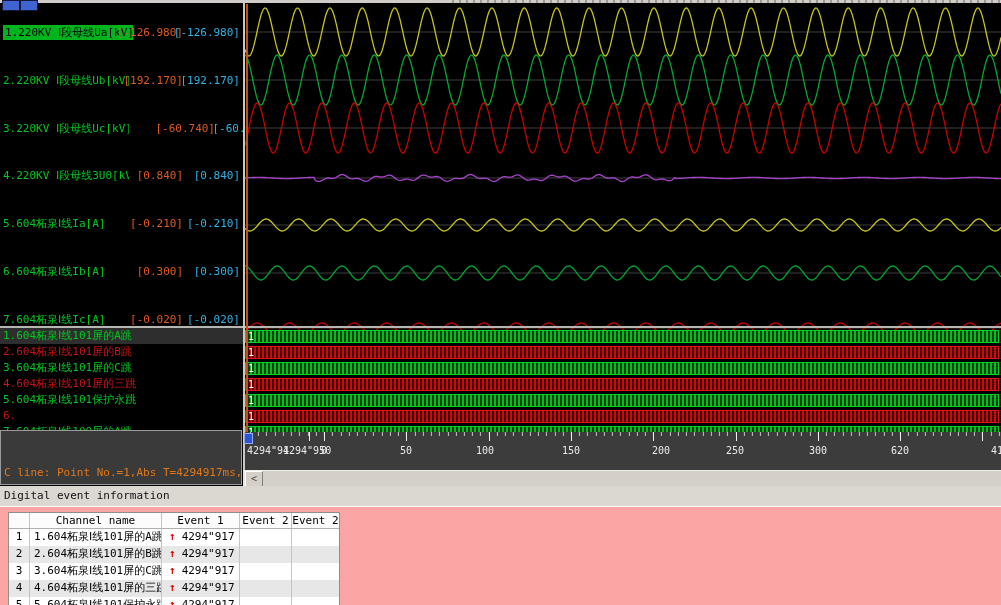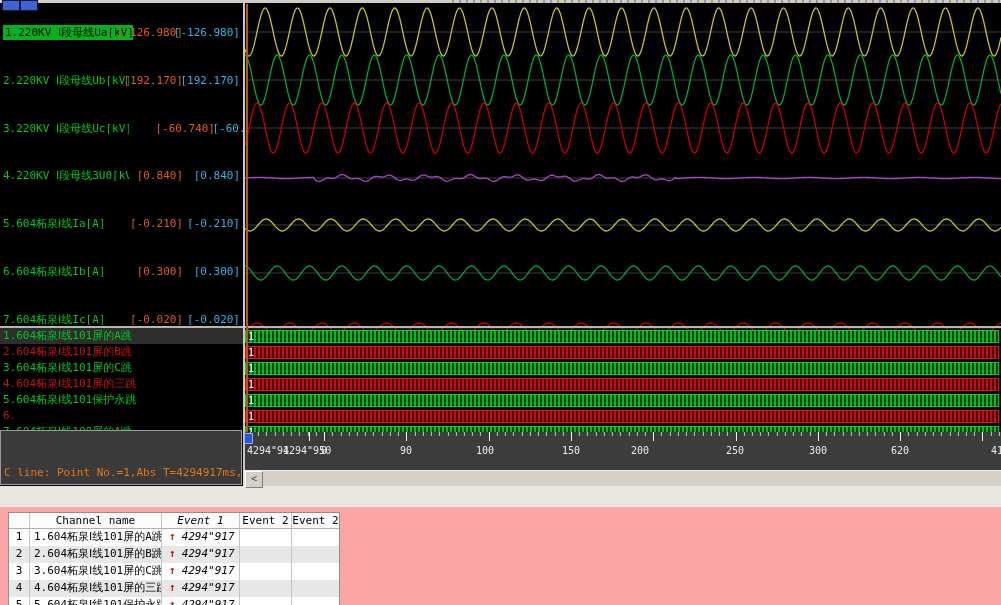--- a/index.html
+++ b/index.html
@@ -69,21 +69,21 @@
   .section-title{position:absolute;left:4px;top:3px;font-size:11px;color:#111;}
   .table-zone{position:absolute;left:0;top:507px;width:1001px;height:100px;background:#fca5a5;}
   .tbl{position:absolute;left:8px;top:5px;width:330px;background:#fff;border:1px solid #8e8e8e;}
   .tr{display:flex;height:17px;font-size:11px;line-height:16px;}
   .tr.head{height:15px;border-bottom:1px solid #b0b0b0;background:#fcfcfc;}
   .tr.odd{background:#e7e7e7;}
   .td{box-sizing:border-box;overflow:hidden;white-space:nowrap;}
   .td+.td{border-left:1px solid #c4c4c4;}
   .c-num{width:20px;text-align:center;}
   .c-ch{width:132px;padding-left:4px;}
-  .c-e1{width:78px;font-style:italic;}
+  .c-e1{width:78px;}
   .c-e2{width:52px;text-align:center;}
   .c-e3{width:48px;text-align:center;}
   .head .c-ch,.head .c-e1{text-align:center;padding-left:0;}
   .ev-arrow{color:#e00000;font-weight:bold;margin:0 6px 0 7px;}
 </style>
 </head>
 <body>
 
 <div id="root">
 
@@ -188,42 +188,45 @@
   <div class="sep-line"></div>
   <div class="v-divider"></div>
   <div class="cursor-line"></div>
 
   <div class="axis-footer">
     <div class="ruler"></div>
     <div id="axis-labels">
         <span class="ax-label" style="left: 2px;">4294"91</span>
         <span class="ax-label" style="left: 38px;">4294"950</span>
         <span class="ax-label ax-center" style="left: 79px;">0</span>
-        <span class="ax-label ax-center" style="left: 161px;">90</span>
+        <span class="ax-label ax-center" style="left: 161px;">50</span>
         <span class="ax-label ax-center" style="left: 240px;">100</span>
         <span class="ax-label ax-center" style="left: 326px;">150</span>
-        <span class="ax-label ax-center" style="left: 395px;">200</span>
+        <span class="ax-label ax-center" style="left: 416px;">200</span>
         <span class="ax-label ax-center" style="left: 490px;">250</span>
         <span class="ax-label ax-center" style="left: 573px;">300</span>
         <span class="ax-label ax-center" style="left: 655px;">620</span>
         <span class="ax-label" style="left: 746px;">41</span>
       </div>
   </div>
   <div class="cursor-marker"></div>
 
   <div class="h-scroll">
     <div class="sc-btn">&lt;</div>
   </div>
 
   <div class="status-panel">
     <div class="st-c">C line: Point No.=1,Abs T=4294917ms,  Rel T=42949</div>
     
     
   </div>
 
+  <div class="bottom-band">
+    <div class="section-title">Digital event information</div>
+  </div>
 
   <div class="table-zone">
     <div class="tbl">
       <div class="tr head">
         <div class="td c-num"></div>
         <div class="td c-ch">Channel name</div>
         <div class="td c-e1">Event 1</div>
         <div class="td c-e2">Event 2</div>
         <div class="td c-e3">Event 2</div>
       </div>

